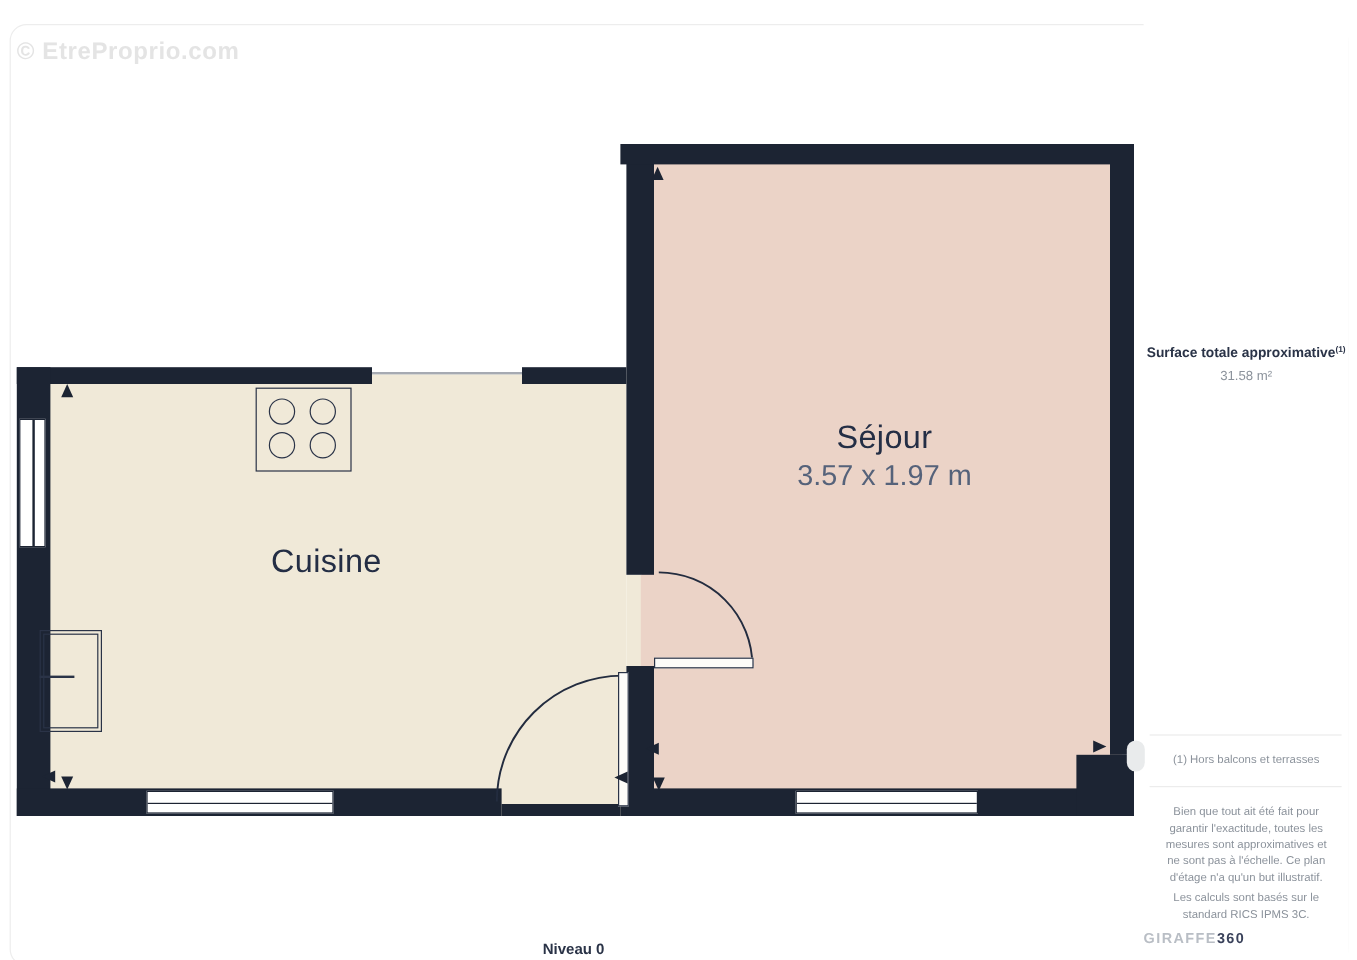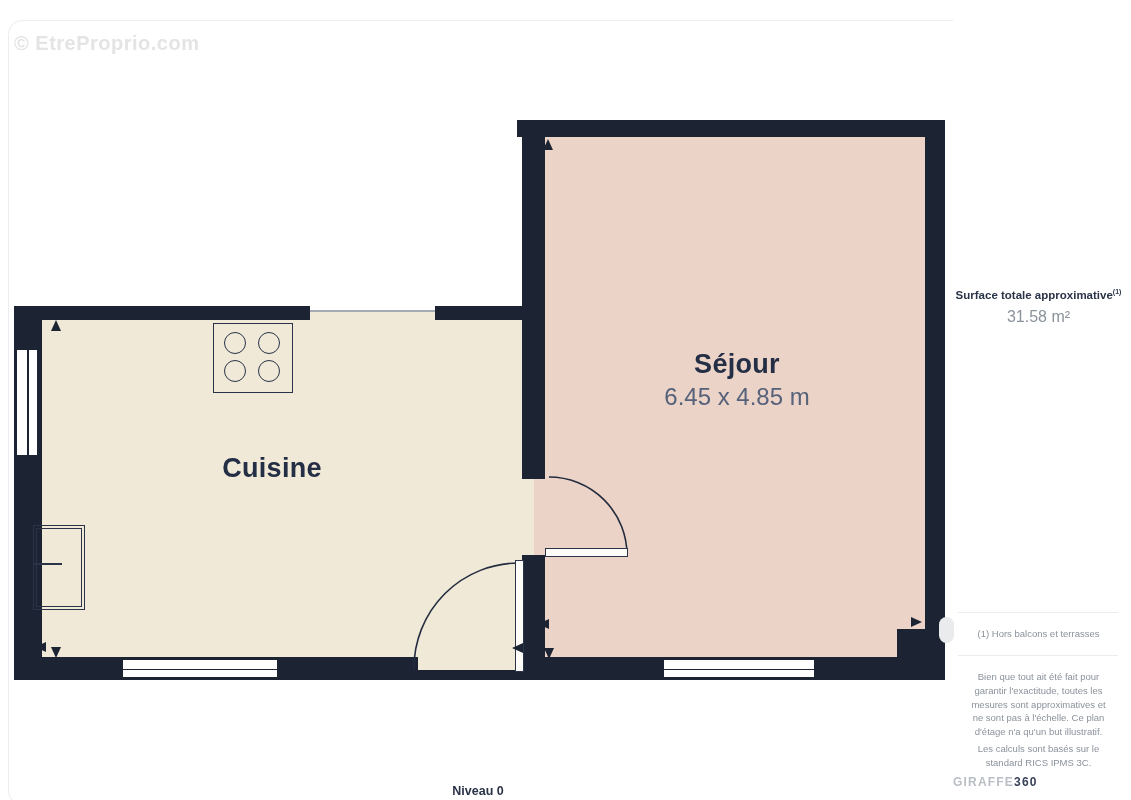--- a/index.html
+++ b/index.html
@@ -61,33 +61,33 @@
   .tri-up{border-left:5.5px solid transparent;border-right:5.5px solid transparent;border-bottom:11px solid var(--wall);}
   .tri-down{border-left:5.5px solid transparent;border-right:5.5px solid transparent;border-top:11px solid var(--wall);}
   .tri-left{border-top:5.5px solid transparent;border-bottom:5.5px solid transparent;border-right:11px solid var(--wall);}
   .tri-right{border-top:5.5px solid transparent;border-bottom:5.5px solid transparent;border-left:11px solid var(--wall);}
   .m1{left:51px;top:308px;} .m2{left:543px;top:127px;}
   .m3{left:35px;top:630px;} .m4{left:51px;top:635px;}
   .m5{left:538px;top:607px;} .m6{left:512px;top:631px;}
   .m7{left:544px;top:636px;} .m8{left:911px;top:605px;}
   
   .room-label{position:absolute;width:260px;text-align:center;}
-  .room-name{font-size:27px;font-weight:700;color:var(--room-name-text);letter-spacing:.3px;}
+  .room-name{font-size:27px;font-weight:400;color:var(--room-name-text);letter-spacing:.3px;}
   .room-dims{font-size:24px;font-weight:400;color:var(--room-dims-text);margin-top:3px;}
   .lbl-cuisine{left:142px;top:441px;}
   .lbl-sejour{left:607px;top:337px;}
   .level-label{position:absolute;left:0;top:772px;width:956px;text-align:center;
     font-size:12.5px;font-weight:700;color:var(--navy-text);}
   
   .sidebar{position:absolute;left:953px;top:8px;width:171px;height:785px;background:#fff;}
   .handle{position:absolute;left:-14px;top:597px;width:15px;height:26px;background:#e9ebec;border-radius:13px;}
   .surface-block{position:absolute;left:0;top:268px;width:100%;text-align:center;}
   .surface-title{font-size:11.5px;font-weight:700;color:var(--navy-text);}
   .surface-title sup{font-size:7px;}
-  .surface-value{margin-top:7px;font-size:16px;color:var(--muted-text);}
+  .surface-value{margin-top:7px;font-size:11px;color:var(--muted-text);}
   .divider{position:absolute;left:5px;width:160px;height:1px;background:var(--divider);}
   .d1{top:592px;} .d2{top:635px;}
   .footnote{position:absolute;left:0;top:608px;width:100%;text-align:center;
     font-size:9.5px;color:var(--muted-text);}
   .disclaimer{position:absolute;left:13px;width:145px;text-align:center;
     font-size:9.5px;line-height:1.45;color:var(--muted-text);}
   .p1{top:650px;} .p2{top:722px;}
   .logo{position:absolute;left:0;top:755px;width:100%;text-align:left;
     font-size:12px;letter-spacing:1.2px;}
   .logo-a{color:var(--logo-gray);font-weight:700;}
@@ -153,21 +153,21 @@
   <div class="tri tri-left m5"></div>
   <div class="tri tri-left m6"></div>
   <div class="tri tri-down m7"></div>
   <div class="tri tri-right m8"></div>
 
   <div class="room-label lbl-cuisine">
     <div class="room-name">Cuisine</div>
   </div>
   <div class="room-label lbl-sejour">
     <div class="room-name">Séjour</div>
-    <div class="room-dims">6.45 x 4.85 m</div>
+    <div class="room-dims">3.57 x 1.97 m</div>
   </div>
 
   <div class="level-label">Niveau 0</div>
 
   <aside class="sidebar">
     <div class="handle"></div>
     <div class="surface-block">
       <div class="surface-title"><span>Surface totale approximative</span><sup>(1)</sup></div>
       <div class="surface-value">31.58 m²</div>
     </div>

